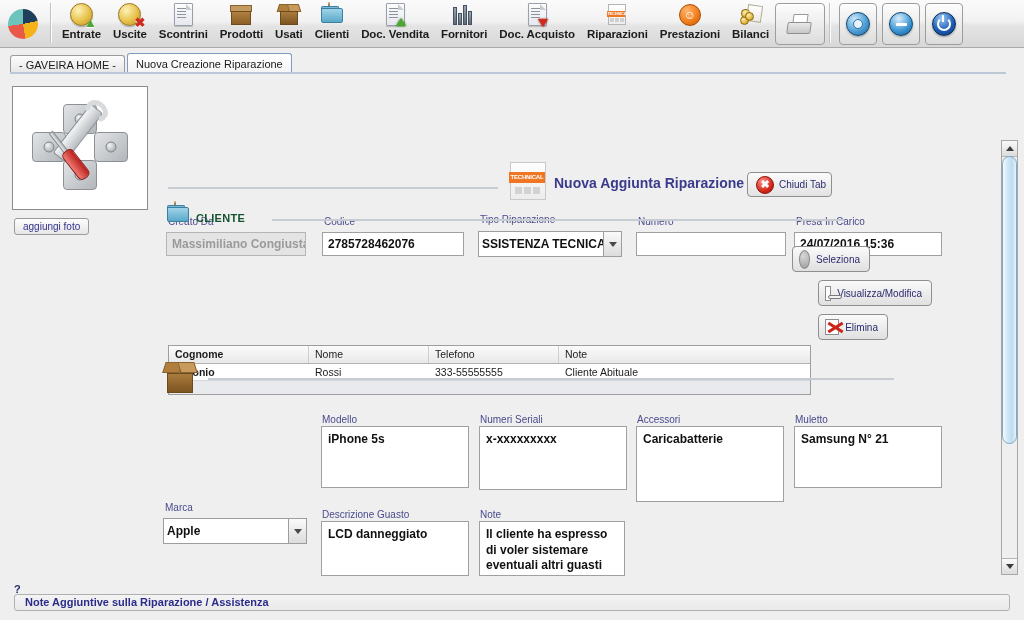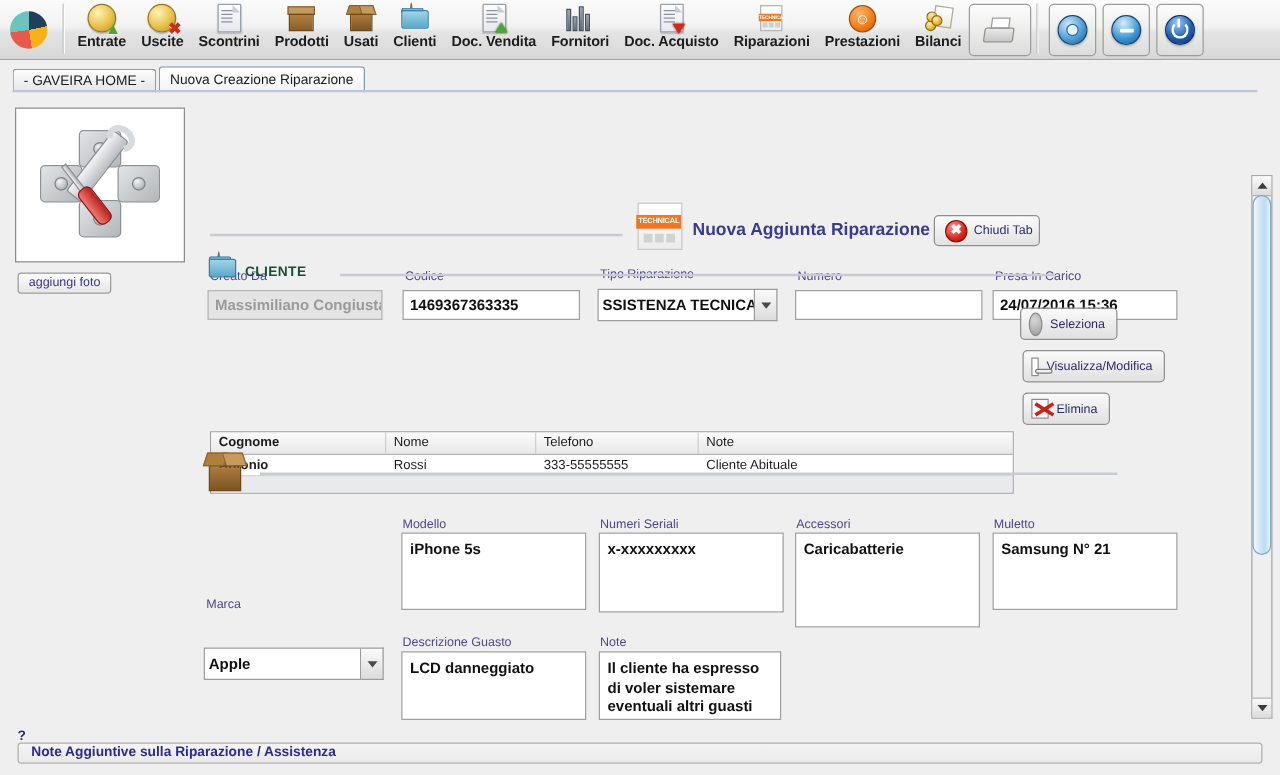--- a/index.html
+++ b/index.html
@@ -402,21 +402,21 @@
     <div class="hdr-title">Nuova Aggiunta Riparazione</div>
     <div class="chiuditab">
       <span class="redx">✖</span>
       <span class="t">Chiudi Tab</span>
     </div>
 
     <div class="flabel" style="left:168px;top:142px;">Creato Da</div>
     <div class="finput disabled" style="left:166px;top:158px;width:140px;">Massimiliano Congiusta</div>
 
     <div class="flabel" style="left:324px;top:142px;">Codice</div>
-    <div class="finput" style="left:322px;top:158px;width:142px;">1469367363335</div>
+    <div class="finput" style="left:322px;top:158px;width:142px;">2785728462076</div>
 
     <div class="flabel" style="left:480px;top:140px;">Tipo Riparazione</div>
     <div class="combo" style="left:478px;top:157px;width:144px;">
       <span class="cv">SSISTENZA TECNICA</span>
       <span class="cb">
           <span class="caret"></span>
         </span>
     </div>
 
     <div class="flabel" style="left:638px;top:142px;">Numero</div>
@@ -443,21 +443,21 @@
       </div>
       <div class="trow">
         <div class="c0">Antonio</div>
         <div class="c1">Rossi</div>
         <div class="c2">333-55555555</div>
         <div class="c3">Cliente Abituale</div>
       </div>
       <div class="tfill"></div>
     </div>
 
-    <div class="sbtn" style="left:816px;top:172px;width:78px;">
+    <div class="sbtn" style="left:792px;top:172px;width:78px;">
       <span class="greycirc"></span>
       <span class="t">Seleziona</span>
     </div>
     <div class="sbtn" style="left:818px;top:206px;width:114px;">
       <span class="minidoc"></span>
       <span class="t">Visualizza/Modifica</span>
     </div>
     <div class="sbtn" style="left:818px;top:240px;width:70px;">
       <span class="delx"></span>
       <span class="t">Elimina</span>
@@ -465,21 +465,21 @@
 
     <div style="position:absolute;left:164px;top:288px;">
       <span class="pkg" style="width:32px;height:31px;display:block;">
         <span class="flapL" style="width:17px;height:11px;"></span>
         <span class="flapR" style="width:17px;height:11px;"></span>
         <span class="body" style="left:3px;width:26px;height:20px;"></span>
       </span>
     </div>
     <div class="sec-rule" style="left:208px;top:304px;width:686px;"></div>
 
-    <div class="flabel" style="left:165px;top:404px;">Marca</div>
+    <div class="flabel" style="left:165px;top:428px;">Marca</div>
     <div class="combo" style="left:163px;top:444px;width:144px;">
       <span class="cv">Apple</span>
       <span class="cb">
           <span class="caret"></span>
         </span>
     </div>
 
     <div class="flabel" style="left:322px;top:340px;">Modello</div>
     <div class="tarea" style="left:321px;top:352px;width:148px;height:62px;">iPhone 5s</div>
 

